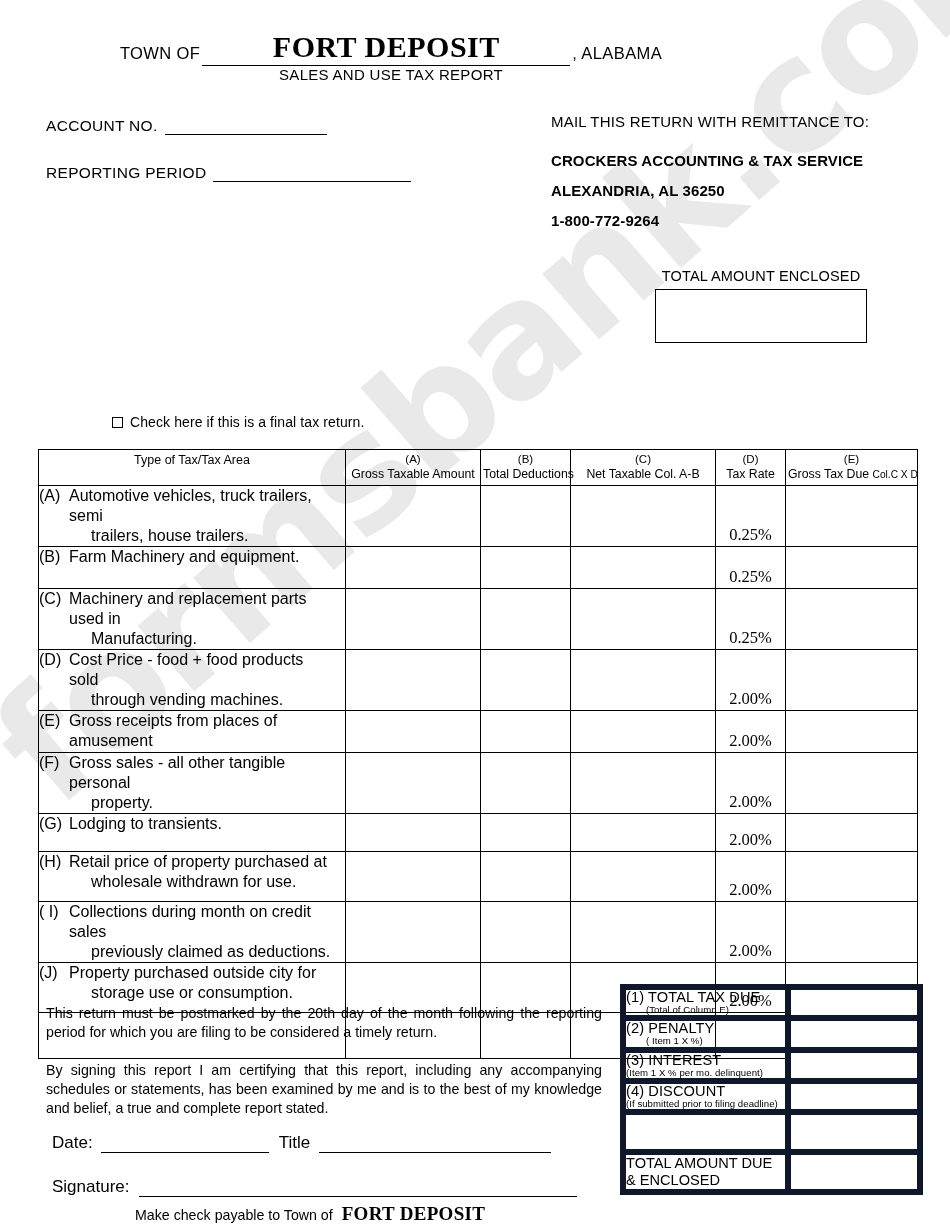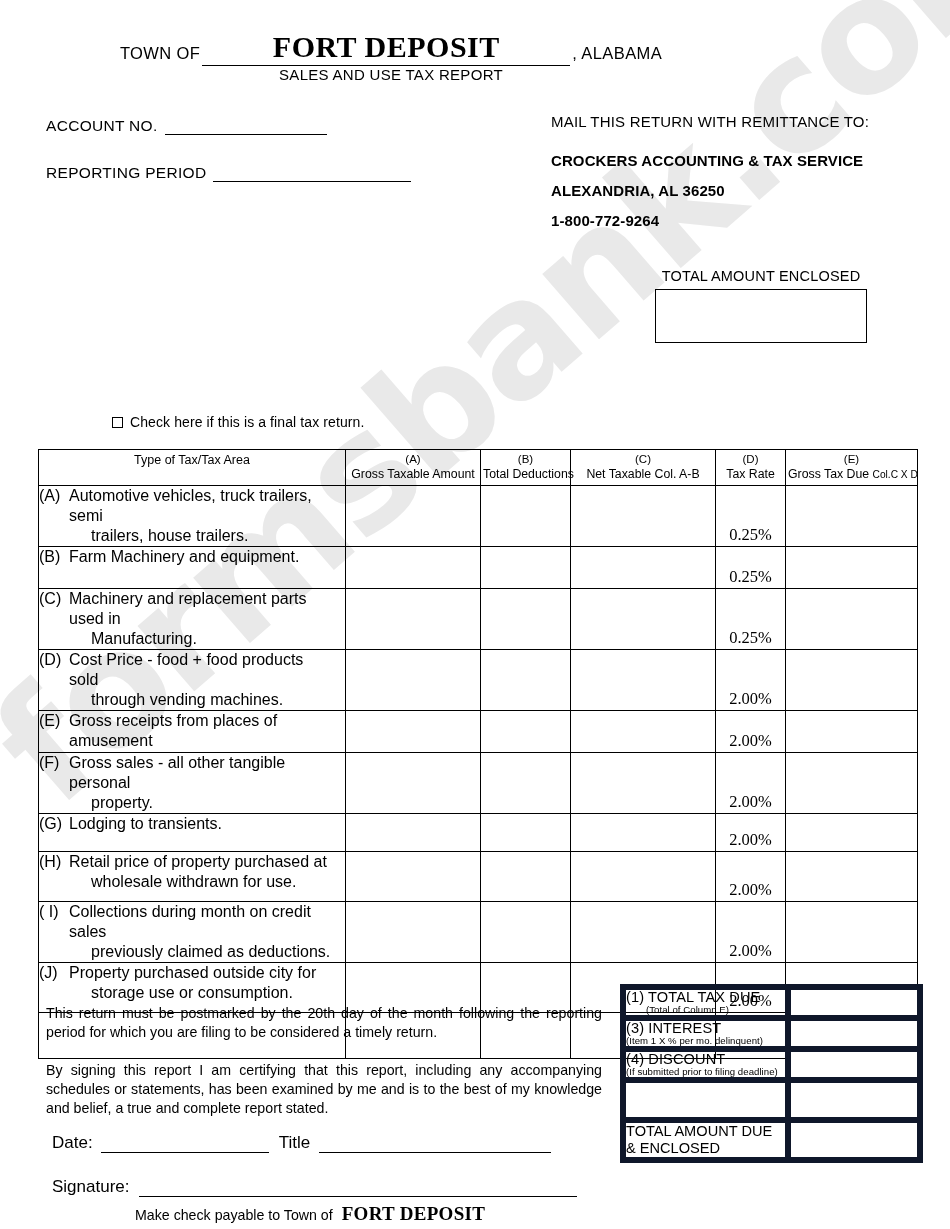--- a/index.html
+++ b/index.html
@@ -530,20 +530,27 @@
       <col style="width:132px">
     </colgroup>
     <tbody id="summary-table-body">
         <tr style="height: 27px;">
           <td class="sum-label">
             <span class="sum-main">(1) TOTAL TAX DUE</span>
             <span class="sum-sub sub-indent">(Total of Column E)</span>
           </td>
           <td class="sum-value"></td>
         </tr>
+        <tr style="height: 32px;">
+          <td class="sum-label">
+            <span class="sum-main">(2) PENALTY</span>
+            <span class="sum-sub sub-indent">( Item 1 X                %)</span>
+          </td>
+          <td class="sum-value"></td>
+        </tr>
         <tr style="height: 31px;">
           <td class="sum-label">
             <span class="sum-main">(3) INTEREST</span>
             <span class="sum-sub">(Item 1 X      % per mo. delinquent)</span>
           </td>
           <td class="sum-value"></td>
         </tr>
         <tr style="height: 31px;">
           <td class="sum-label">
             <span class="sum-main">(4) DISCOUNT</span>

